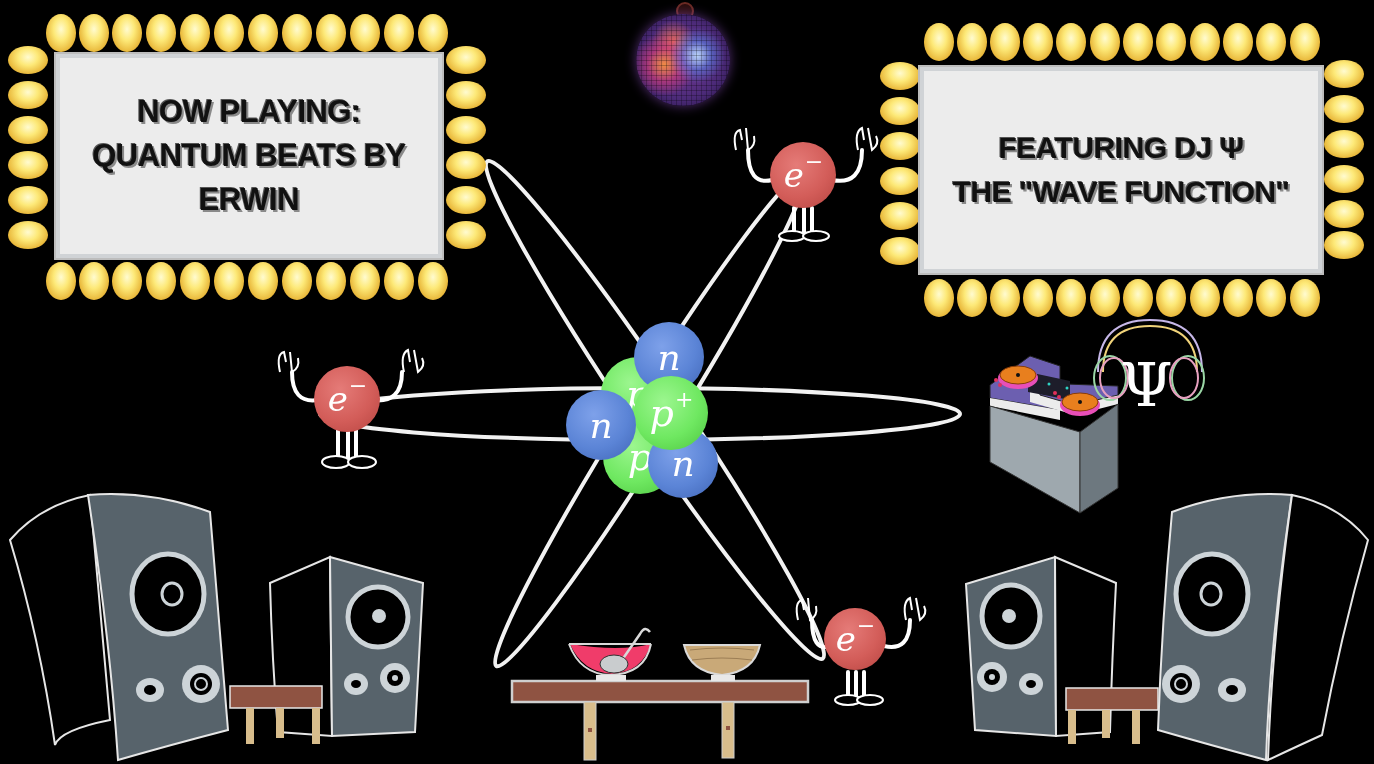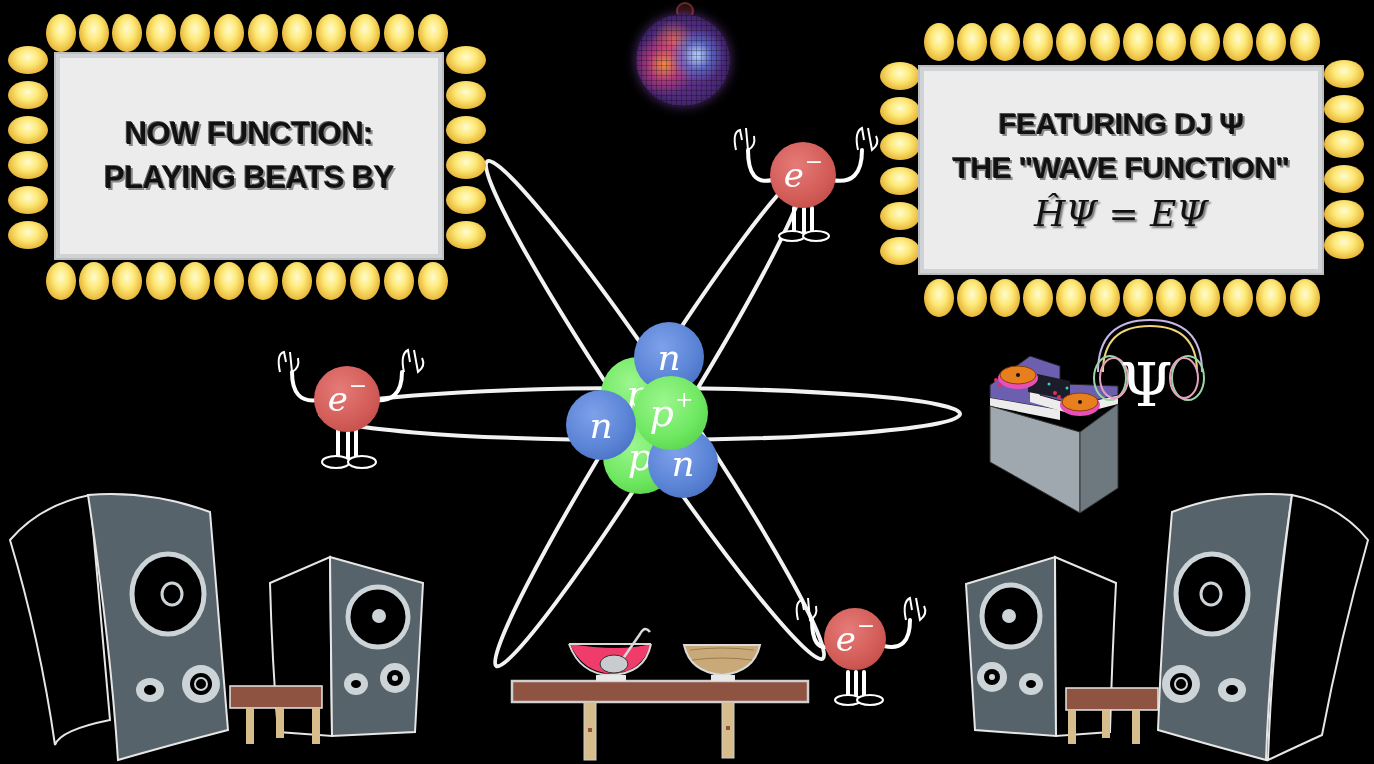--- a/index.html
+++ b/index.html
@@ -221,22 +221,23 @@
   </div>
   <div>
     <div class="bulb h" style="left:446px;top:46px"></div>
       <div class="bulb h" style="left:446px;top:81px"></div>
     <div class="bulb h" style="left:446px;top:116px"></div>
       <div class="bulb h" style="left:446px;top:151px"></div>
     <div class="bulb h" style="left:446px;top:186px"></div>
       <div class="bulb h" style="left:446px;top:221px"></div>
   </div>
   <div class="sign" style="left:54px; top:52px; width:386px; height:204px;">
-    <div class="sign-line">NOW FUNCTION:</div>
-    <div class="sign-line">PLAYING BEATS BY</div>
+    <div class="sign-line">NOW PLAYING:</div>
+    <div class="sign-line">QUANTUM BEATS BY</div>
+    <div class="sign-line">ERWIN</div>
   </div>
 </div>
 
 <div class="marquee" style="left:880px; top:17px; width:494px; height:310px;">
   <div>
     <div class="bulb" style="left:44px;top:6px"></div>
       <div class="bulb" style="left:77px;top:6px"></div>
     <div class="bulb" style="left:110px;top:6px"></div>
       <div class="bulb" style="left:143px;top:6px"></div>
     <div class="bulb" style="left:176px;top:6px"></div>
@@ -274,21 +275,20 @@
     <div class="bulb h" style="left:444px;top:43px"></div>
       <div class="bulb h" style="left:444px;top:78px"></div>
     <div class="bulb h" style="left:444px;top:113px"></div>
       <div class="bulb h" style="left:444px;top:148px"></div>
     <div class="bulb h" style="left:444px;top:183px"></div>
       <div class="bulb h" style="left:444px;top:214px"></div>
   </div>
   <div class="sign" style="left:38px; top:48px; width:402px; height:206px;">
     <div class="sign-line" style="font-size:30px;">FEATURING DJ  Ψ</div>
     <div class="sign-line" style="font-size:30px;">THE "WAVE FUNCTION"</div>
-    <div class="sign-eq">ĤΨ = EΨ</div>
   </div>
 </div>
 
 <div>
   <div class="particle proton" style="left:601px; top:357px;">
     <span>p</span>
   </div>
   <div class="particle proton" style="left:603px; top:420px;">
     <span>p</span>
   </div>

